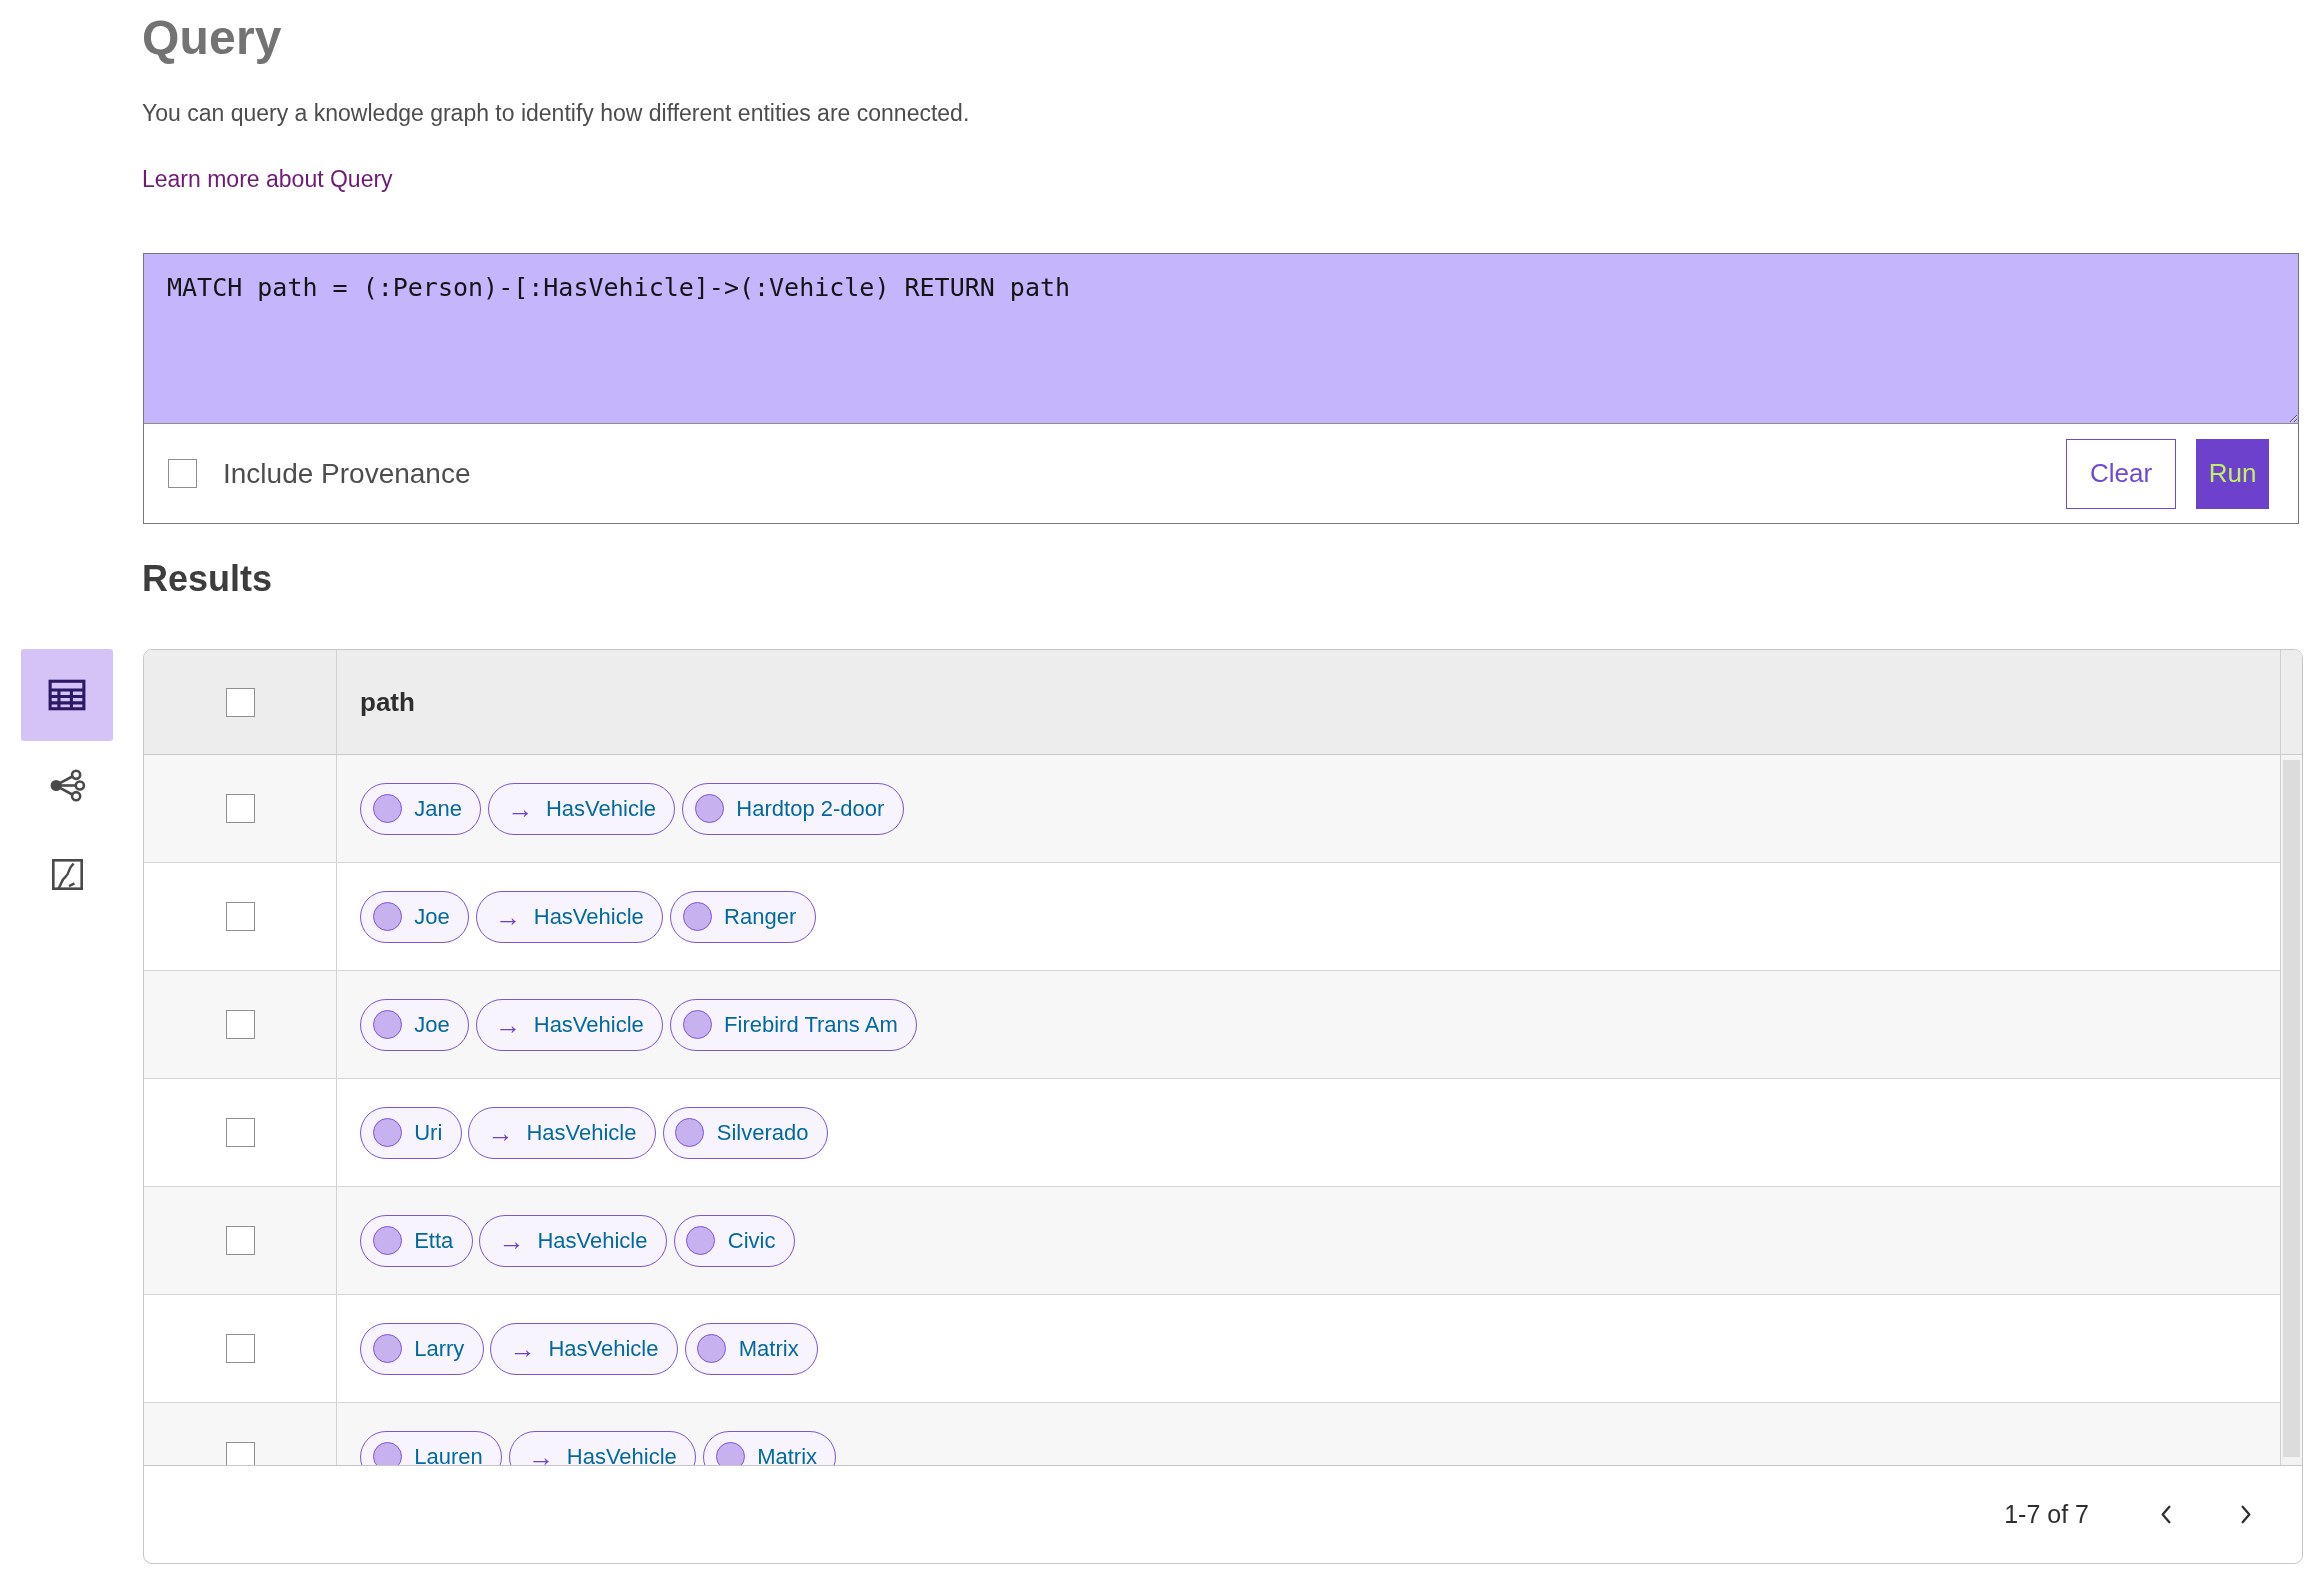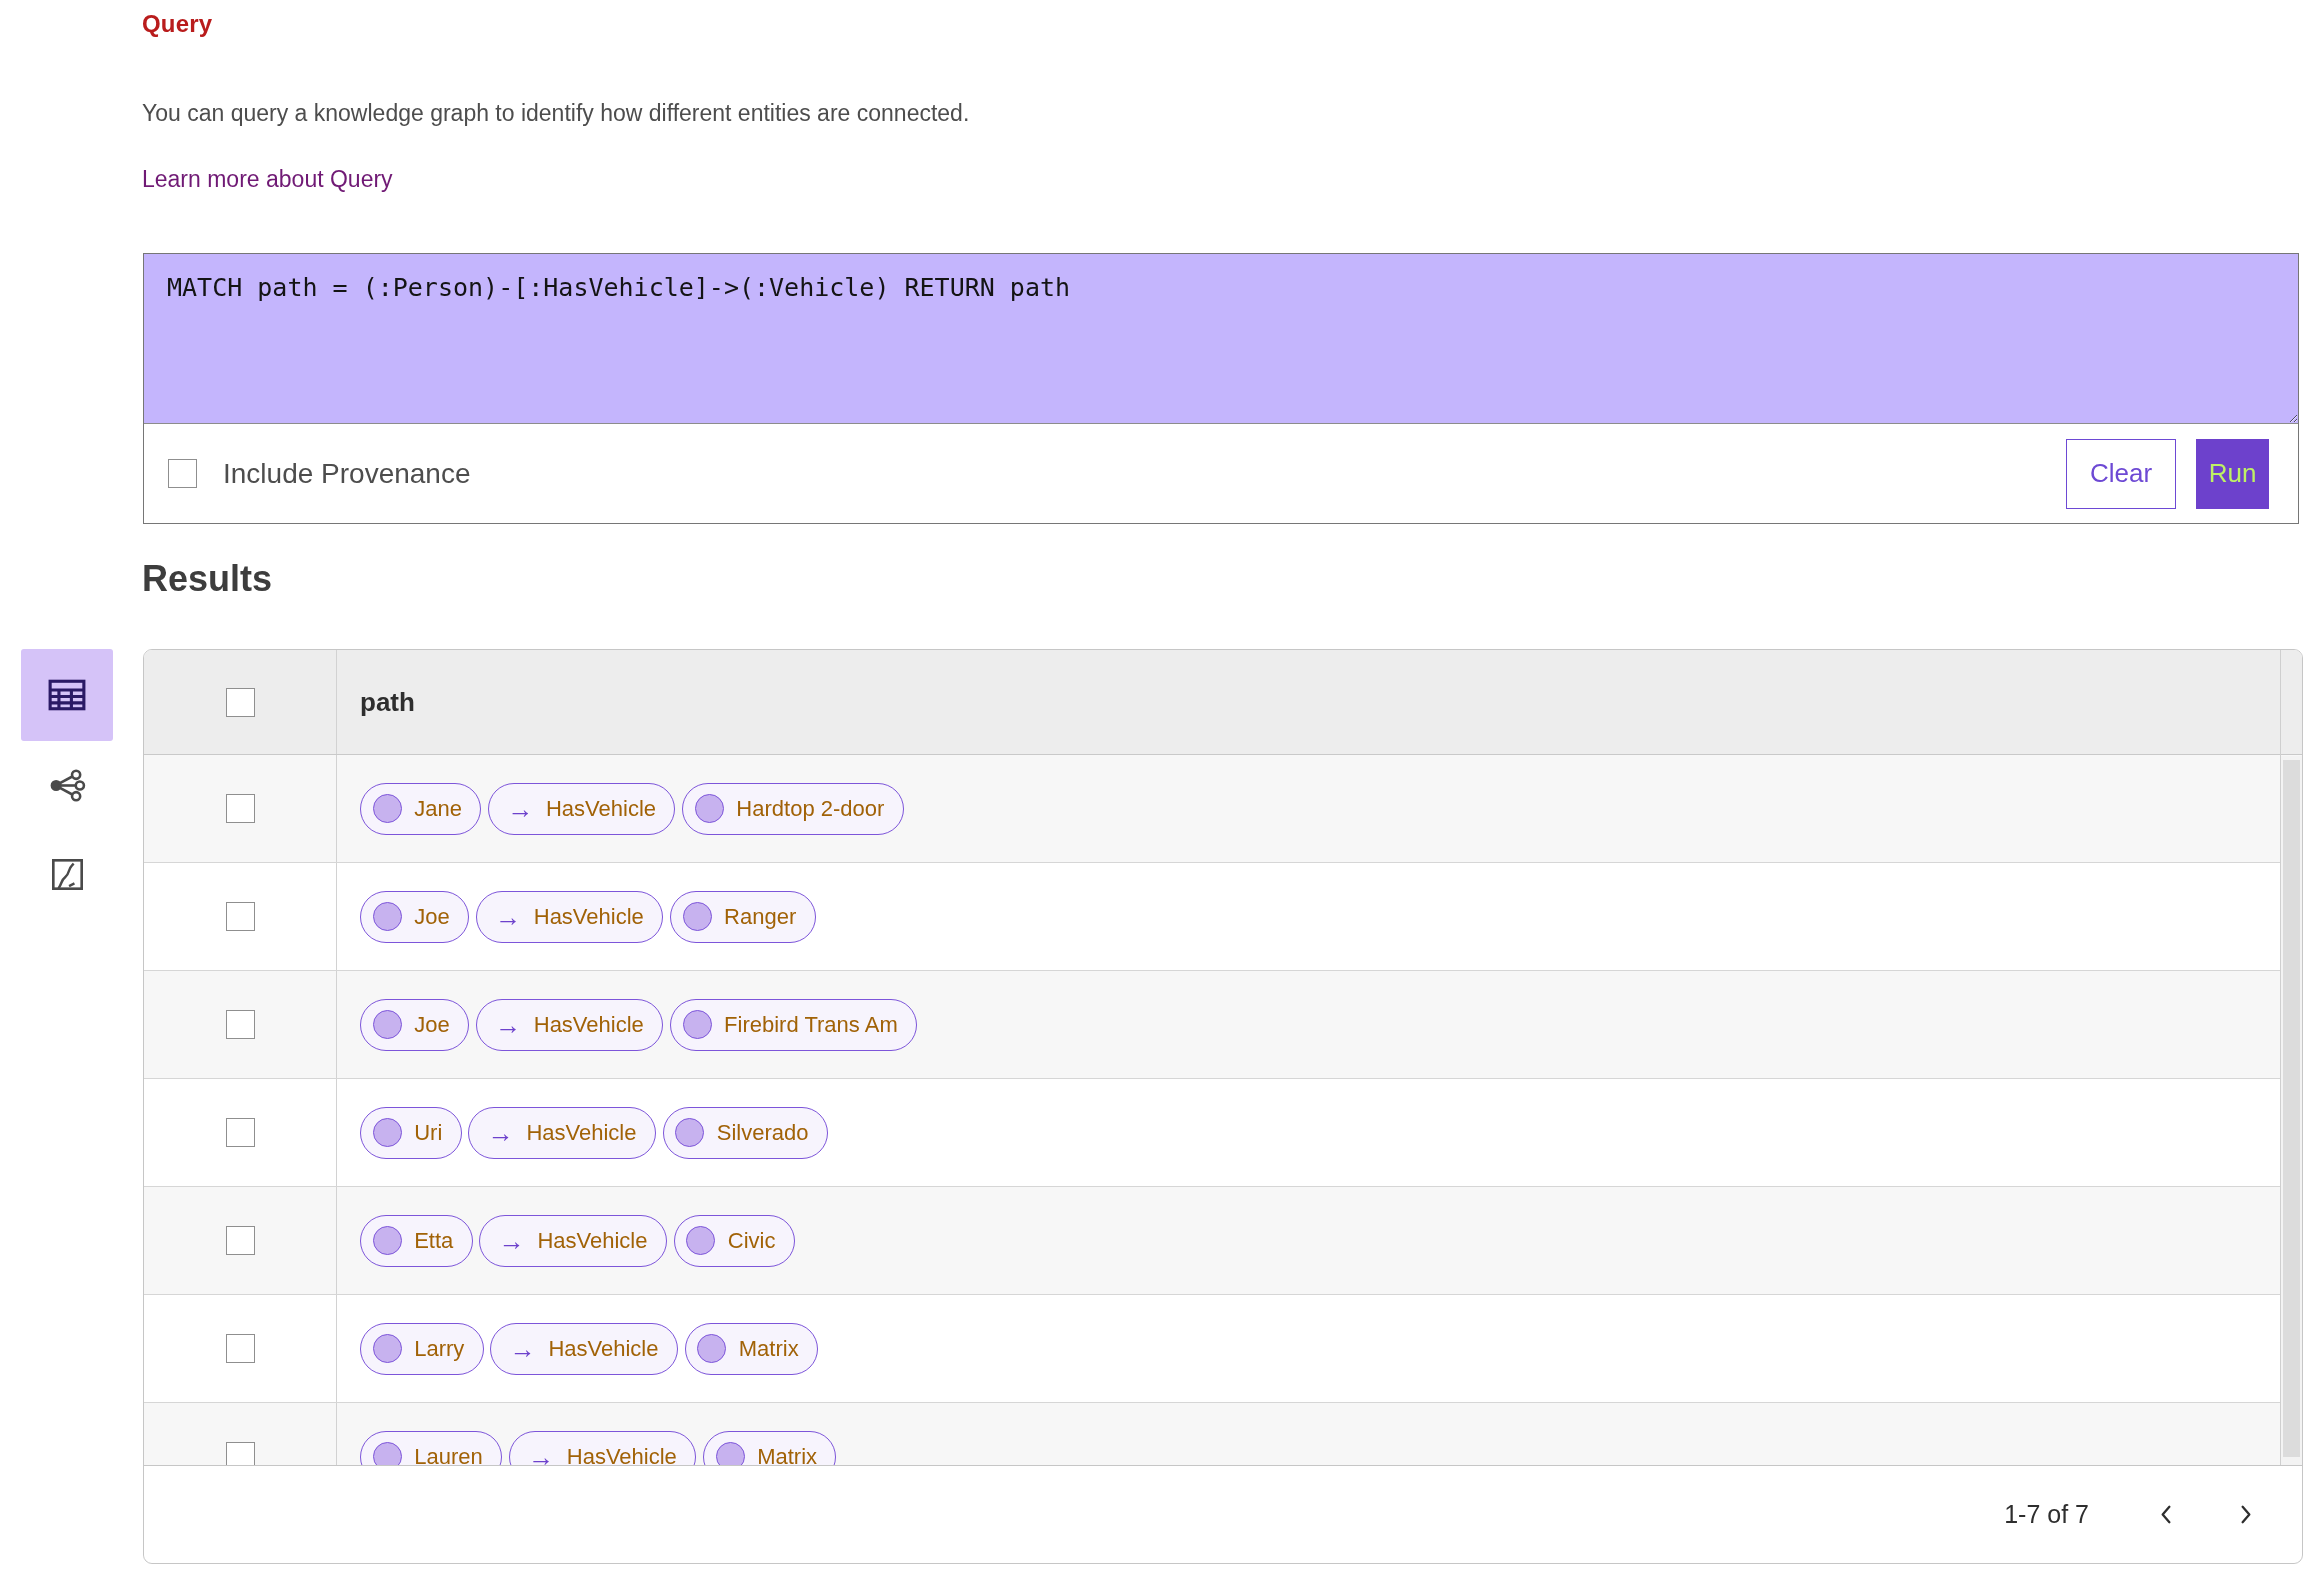--- a/index.html
+++ b/index.html
@@ -1,20 +1,20 @@
 <!DOCTYPE html>
 <html><head>
 <meta charset="utf-8">
 <style>
   html,body{margin:0;padding:0;background:#ffffff;}
   body{width:2317px;height:1582px;font-family:"Liberation Sans", sans-serif;color:#4a4a4a;}
   .page{position:relative;width:2317px;height:1582px;overflow:hidden;background:#fff;}
 
   
-  .page-title{position:absolute;left:142px;top:9.7px;margin:0;font-size:24px;font-weight:700;color:#b91c1c;letter-spacing:0.2px;}
+  .page-title{position:absolute;left:142px;top:9.7px;margin:0;font-size:48px;font-weight:700;color:#737373;letter-spacing:0.2px;}
   .desc{position:absolute;left:142px;top:100px;margin:0;font-size:23px;color:#4d4d4d;text-align:center;}
   .learn-link{position:absolute;left:142px;top:166px;font-size:23px;color:#701a75;text-decoration:none;cursor:pointer;}
 
   .show-query-toggle{position:absolute;left:2049px;top:113px;width:249px;height:66px;box-sizing:border-box;
     border:2.4px solid #6d49d4;border-radius:39px;display:flex;align-items:center;padding-left:12.6px;gap:10.6px;background:#fff;cursor:pointer;}
   .switch{position:relative;width:60px;height:32px;border-radius:16.4px;background:#6d41cc;flex:0 0 auto;}
   .knob{position:absolute;top:2.9px;right:2.9px;width:26px;height:26px;border-radius:50%;background:#fff;}
   .toggle-label{font-size:26px;color:#5f5dd6;white-space:nowrap;}
 
   .query-panel{position:absolute;left:143px;top:253px;width:2156px;height:271px;box-sizing:border-box;border:1px solid #767676;background:#fff;}
@@ -43,21 +43,21 @@
   .path-cell{flex:1;display:flex;align-items:center;padding-left:23px;min-width:0;}
   .header-label{font-size:26px;font-weight:700;color:#2e2e2e;}
   .t-row{height:108px;box-sizing:border-box;display:flex;border-bottom:1px solid #d6d6d6;}
   .t-row.odd{background:#f7f7f7;}
   .t-row.even{background:#ffffff;}
 
   .pill{display:inline-flex;align-items:center;height:52px;box-sizing:border-box;border:1.9px solid #7d55da;border-radius:27px;
     background:#f7f4fd;padding:0 18.3px 0 11.6px;margin-right:6.8px;gap:12.6px;cursor:pointer;flex:0 0 auto;}
   .node-circle{width:29px;height:29px;box-sizing:border-box;border-radius:50%;background:#c7b2ef;border:1.9px solid #7d55da;}
   .rel-arrow{font-size:26px;color:#6d41cc;line-height:1;margin-left:6.8px;}
-  .pill-label{font-size:22px;color:#a16207;white-space:nowrap;}
+  .pill-label{font-size:22px;color:#0369a1;white-space:nowrap;}
 
   .scrollbar{position:absolute;top:0;right:0;bottom:98px;width:22px;box-sizing:border-box;border-left:1px solid #cfcfcf;}
   .scroll-track{position:absolute;left:0;right:0;top:106px;bottom:0;background:#f3f3f3;}
   .thumb{position:absolute;left:1.9px;right:1.9px;top:110px;height:697px;background:#dcdcdc;display:block;}
 
   .t-footer{position:absolute;left:0;right:0;bottom:0;height:98px;box-sizing:border-box;background:#fff;border-top:1px solid #c6c6c6;
     border-radius:0 0 9.7px 9.7px;display:flex;align-items:center;justify-content:flex-end;padding-right:39px;text-align:center;}
   .page-range{font-size:25px;color:#2e2e2e;margin-right:60px;}
   .pg-btn{width:35px;height:35px;border:none;background:transparent;display:flex;align-items:center;justify-content:center;cursor:pointer;padding:0;}
   .pg-btn + .pg-btn{margin-left:44px;}

